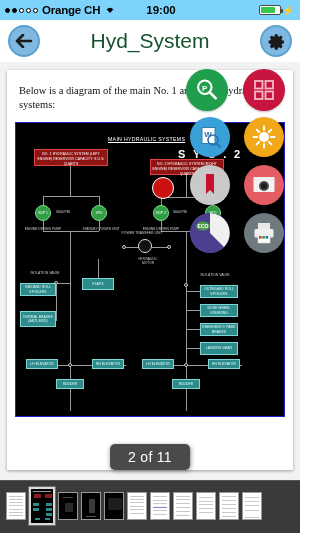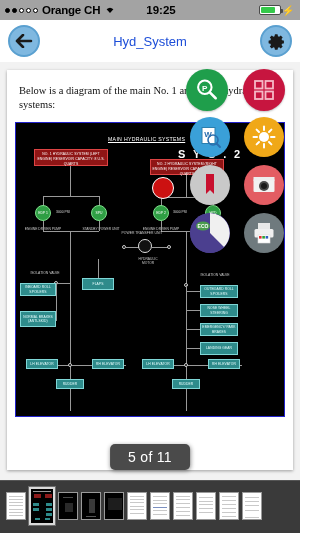--- a/index.html
+++ b/index.html
@@ -10,21 +10,21 @@
     overflow: hidden;
   }
   #app { position: relative; width: 300px; height: 533px; background:#fff; }
 
   
   .statusbar {
     height: 20px; width: 100%;
     display: flex; align-items: center;
     padding: 0 5px;
     font-size: 11px; font-weight: bold; color: #000;
-    background: #a3a3a3;
+    background: #7dd3fc;
   }
   .sb-dots { display:flex; align-items:center; gap:2px; margin-right:4px; }
   .sb-dot { width:5px; height:5px; border-radius:50%; border:1px solid #000; }
   .sb-dot.full { background:#000; }
   .sb-dot.empty { background:#fff; }
   .sb-carrier { font-size:11.5px; letter-spacing:-0.2px; }
   .sb-wifi { margin-left:4px; display:inline-block; }
   .sb-time-real { margin-left:30px; font-size:11.5px; }
   .sb-right { margin-left:auto; display:flex; align-items:center; gap:2px; }
   .sb-batt {
@@ -46,21 +46,21 @@
     position: relative;
   }
   .nav-circle {
     width:32px; height:32px; border-radius:50%;
     background:#7fb8e0; display:flex; align-items:center; justify-content:center;
     border:2px solid #5aa0d0;
     flex:0 0 auto;
   }
   .nav-title {
     position:absolute; left:0; right:0; text-align:center;
-    font-size:13px; color:#1d4ed8; font-weight:400;
+    font-size:21px; color:#14532d; font-weight:400;
     pointer-events:none;
   }
 
   
   .doc-area {
     position:absolute; top:62px; left:0; width:300px; height:418px;
     background:#f2f2f2; overflow:hidden;
   }
   .page {
     position:absolute; top:8px; left:7px;
@@ -183,21 +183,21 @@
       <span class="sb-dot empty"></span>
         <span class="sb-dot empty"></span>
         <span class="sb-dot empty"></span>
     </div>
     <span class="sb-carrier">Orange CH</span>
     <span class="sb-wifi">
       <svg width="12" height="10" viewBox="0 0 12 10">
           <path d="M6 9 L2.6 5.3 A5 5 0 0 1 9.4 5.3 Z" fill="#000"></path>
         </svg>
     </span>
-    <span class="sb-time-real">19:25</span>
+    <span class="sb-time-real">19:00</span>
     <div class="sb-right">
       <div class="sb-batt">
         <div class="sb-batt-fill" style="width:78%"></div>
       </div>
       <span class="sb-bolt">⚡</span>
     </div>
   </div>
 
   <div class="navbar">
     <div class="nav-circle">
@@ -369,21 +369,21 @@
       <svg width="26" height="26" viewBox="0 0 26 26">
         <rect x="7" y="3" width="12" height="6" fill="#e8e8e8"></rect>
         <rect x="3.5" y="9" width="19" height="8.5" rx="1.5" fill="#f0f0f0"></rect>
         <rect x="7" y="15" width="12" height="8" fill="#fff" stroke="#ddd" stroke-width="0.6"></rect>
         <rect x="8" y="16" width="2.6" height="2.6" fill="#e03030"></rect>
         <rect x="11.3" y="16" width="2.6" height="2.6" fill="#30a030"></rect>
         <rect x="14.6" y="16" width="2.6" height="2.6" fill="#3060c0"></rect>
       </svg>
     </div>
 
-    <div class="page-indicator">5 of 11</div>
+    <div class="page-indicator">2 of 11</div>
   </div>
 
   <div class="thumb-strip">
     <div class="thumb-divider"></div>
 
     <div class="thumb">
       <div class="tline" style="top:3px;"></div>
         <div class="tline" style="top:6px;"></div>
       <div class="tline" style="top:9px;"></div>
         <div class="tline" style="top:12px;"></div>

